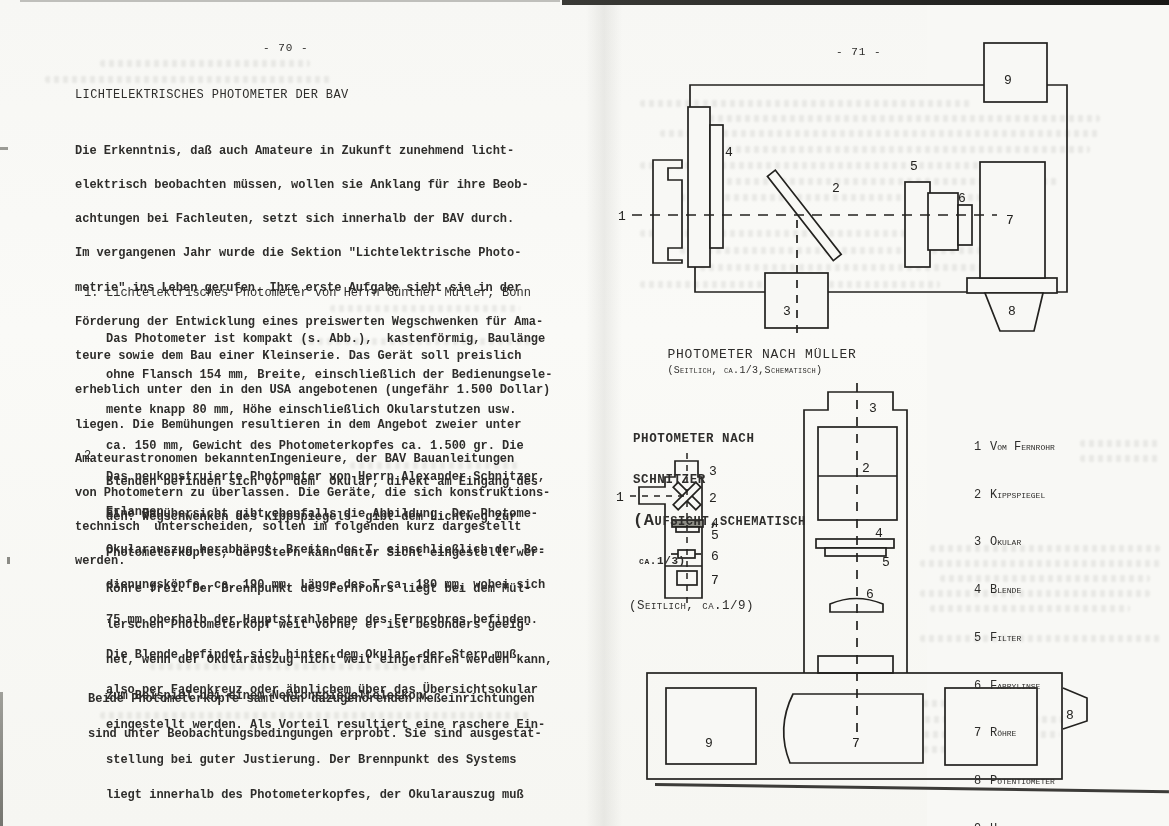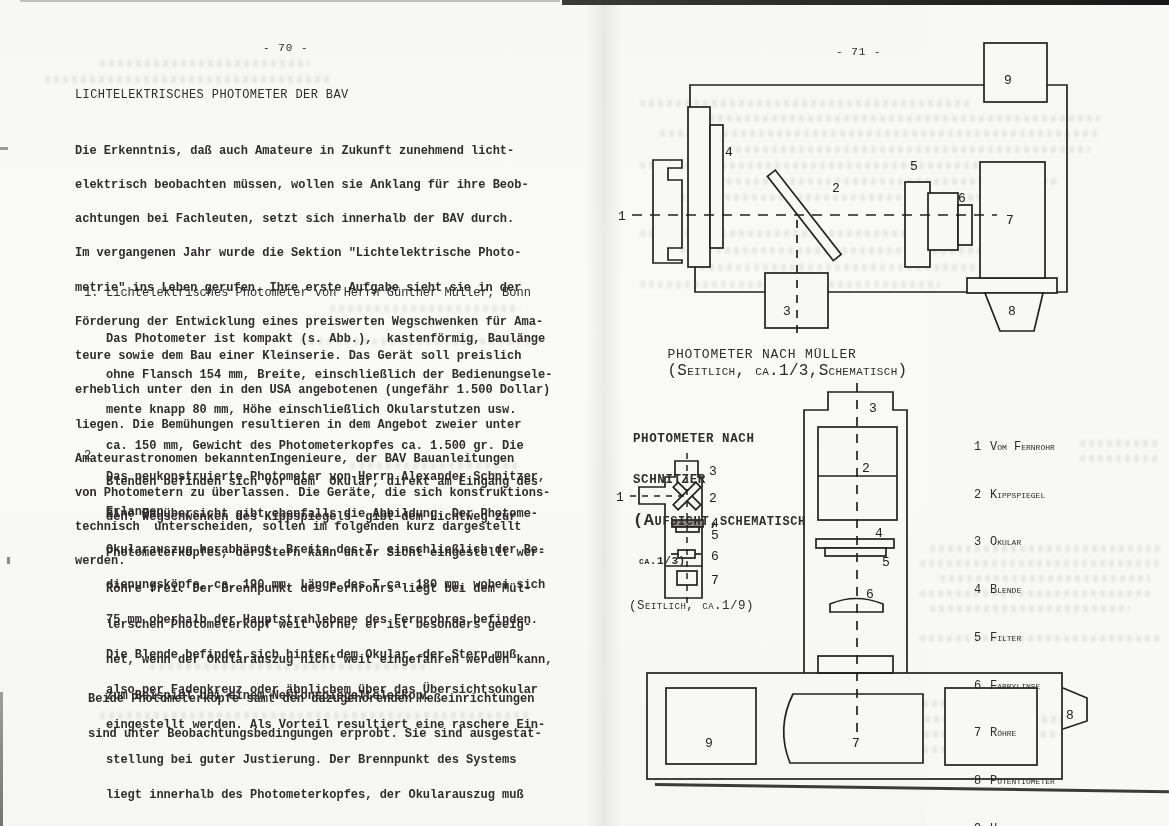--- a/index.html
+++ b/index.html
@@ -126,21 +126,21 @@
 
   <div class="txt body12" style="left:88px;top:671px;line-height:11.5px;">
     <div class="line">Beide Photometerköpfe samt den dazugehörenden Meßeinrichtungen</div>
     <div class="line">sind unter Beobachtungsbedingungen erprobt. Sie sind ausgestat-</div>
   </div>
 
   <div class="txt pgnum" style="left:836px;top:46px;">- 71 -</div>
 
   <div class="txt" style="left:633px;top:332px;font-size:13px;letter-spacing:.8px;">
     <span>PHOTOMETER NACH MÜLLER</span>
-    <span class="sc" style="font-size:16px;letter-spacing:.3px;">(Seitlich, ca.1/3,Schematisch)</span>
+    <span class="sc" style="font-size:10px;letter-spacing:.3px;">(Seitlich, ca.1/3,Schematisch)</span>
   </div>
 
   <div class="txt" style="left:633px;top:406px;font-size:12.5px;line-height:13.5px;letter-spacing:.6px;">
     <div class="line">PHOTOMETER NACH</div>
     <div class="line">SCHNITZER</div>
     <div class="line sc" style="font-size:17px;">(Aufsicht,schematisch</div>
     <div class="line sc" style="font-size:11px;padding-left:6px;">ca.1/3)</div>
   </div>
 
   <div class="txt sc" style="left:629px;top:599px;font-size:12.5px;letter-spacing:.5px;">(Seitlich, ca.1/9)</div>

